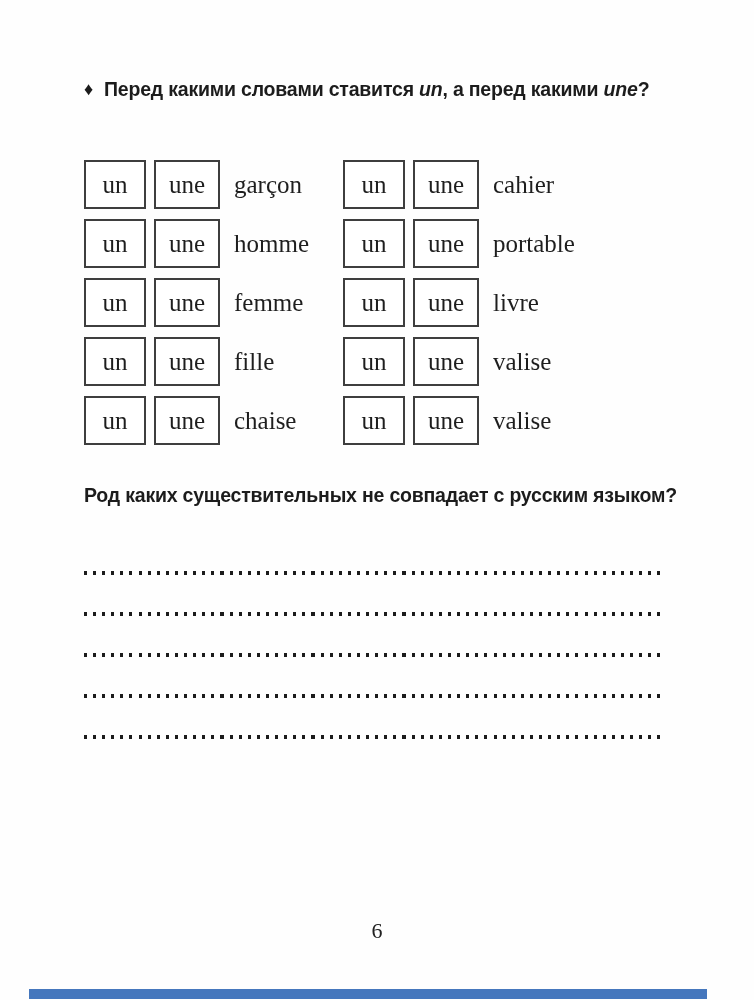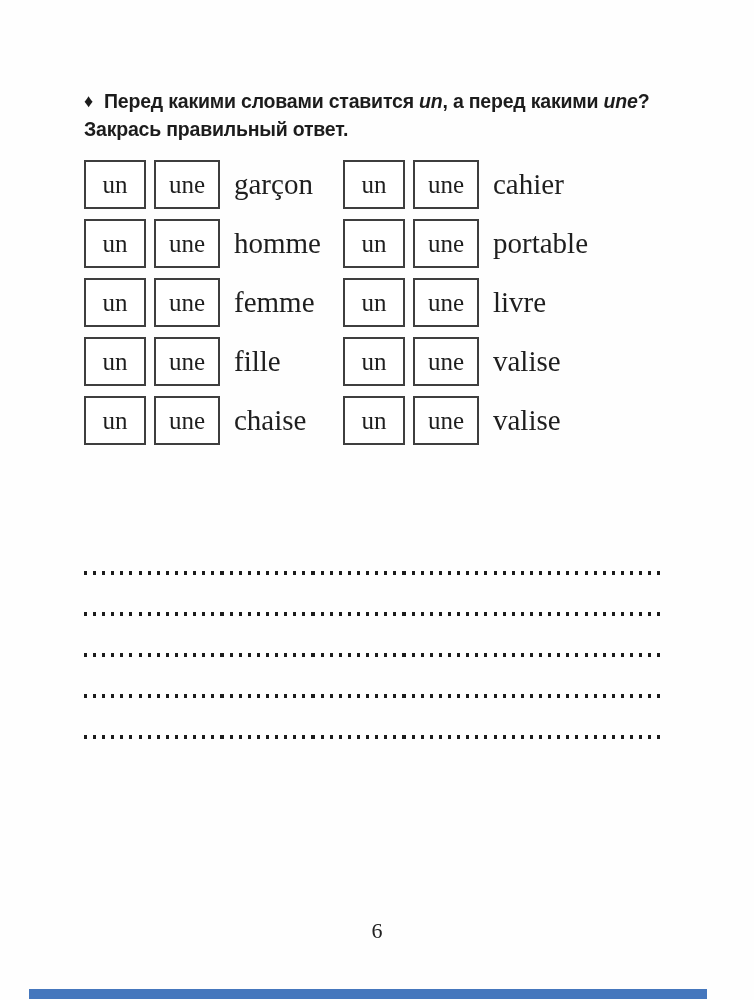--- a/index.html
+++ b/index.html
@@ -9,40 +9,40 @@
     position:relative;overflow:hidden;
   }
   .page{position:relative;width:754px;height:1000px;background:#fefefe;}
 
   
   .instruction{
     position:absolute;left:84px;width:620px;
     font-weight:700;font-size:19.5px;line-height:27px;
     color:#1c1c1c;letter-spacing:-0.2px;
   }
-  .instruction-1{top:88px;}
+  .instruction-1{top:76px;}
   .instruction-2{top:482px;}
   .bullet{display:inline-block;margin-right:11px;font-size:18px;transform:translateY(-1px);}
   .em{font-style:italic;}
 
   
   .exercise-grid{position:absolute;left:84px;top:160px;display:flex;}
   .word-col{display:flex;flex-direction:column;}
   .word-col.left{width:259px;}
   .option-row{display:flex;align-items:center;height:49px;margin-bottom:10px;}
   .opt-box{
     box-sizing:border-box;height:49px;border:2px solid #3e3e3e;background:#ffffff;
     display:flex;align-items:center;justify-content:center;
     font-family:"Liberation Serif",serif;font-size:25px;color:#1e1e1e;
     margin-right:8px;cursor:pointer;
   }
   .opt-box.un{width:62px;}
   .opt-box.une{width:66px;}
   .word{
-    font-family:"Liberation Serif",serif;font-size:29px;color:#1e1e1e;
+    font-family:"Liberation Serif",serif;font-size:25px;color:#1e1e1e;
     margin-left:6px;white-space:nowrap;
   }
 
   
   .answer-lines{position:absolute;left:84px;top:571px;}
   .answer-line{
     width:577px;height:3.5px;margin-bottom:37.5px;
     background-image:repeating-linear-gradient(to right,#1b1b1b 0 3px,transparent 3px 9.1px);
   }
 
@@ -56,21 +56,20 @@
     background:#4577BD;
   }
 </style>
 </head>
 <body>
 
 <div class="page">
 
   <div class="instruction instruction-1">
     <span class="bullet">♦</span><span><span>Перед какими словами ставится </span><span class="em">un</span><span>, а перед какими </span><span class="em">une</span><span>?</span></span><br>
-    <span>Закрась правильный ответ.</span>
   </div>
 
   <div class="exercise-grid">
 
     <div class="word-col left">
       <div class="option-row">
         <div class="opt-box un">un</div>
         <div class="opt-box une">une</div>
         <div class="word">garçon</div>
       </div>
@@ -120,21 +119,21 @@
       <div class="option-row">
         <div class="opt-box un">un</div>
         <div class="opt-box une">une</div>
         <div class="word">valise</div>
       </div>
     </div>
 
   </div>
 
   <div class="instruction instruction-2">
-    <br>
+    <span>Род каких существительных не совпадает с русским языком?</span><br>
   </div>
 
   <div class="answer-lines">
     <div class="answer-line"></div>
     <div class="answer-line"></div>
     <div class="answer-line"></div>
     <div class="answer-line"></div>
     <div class="answer-line"></div>
   </div>
 

